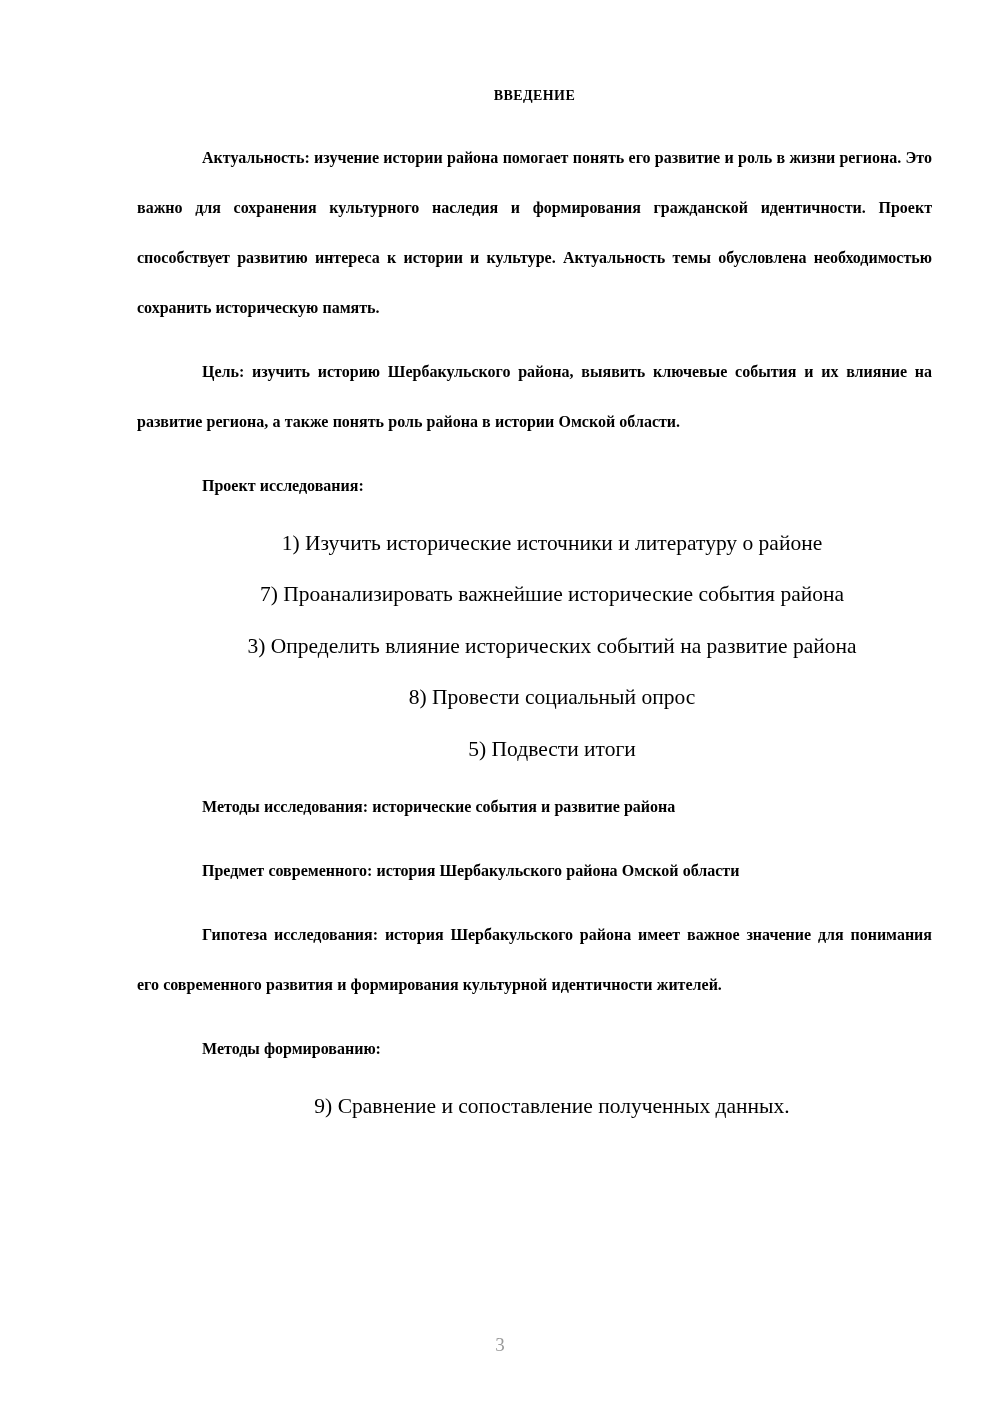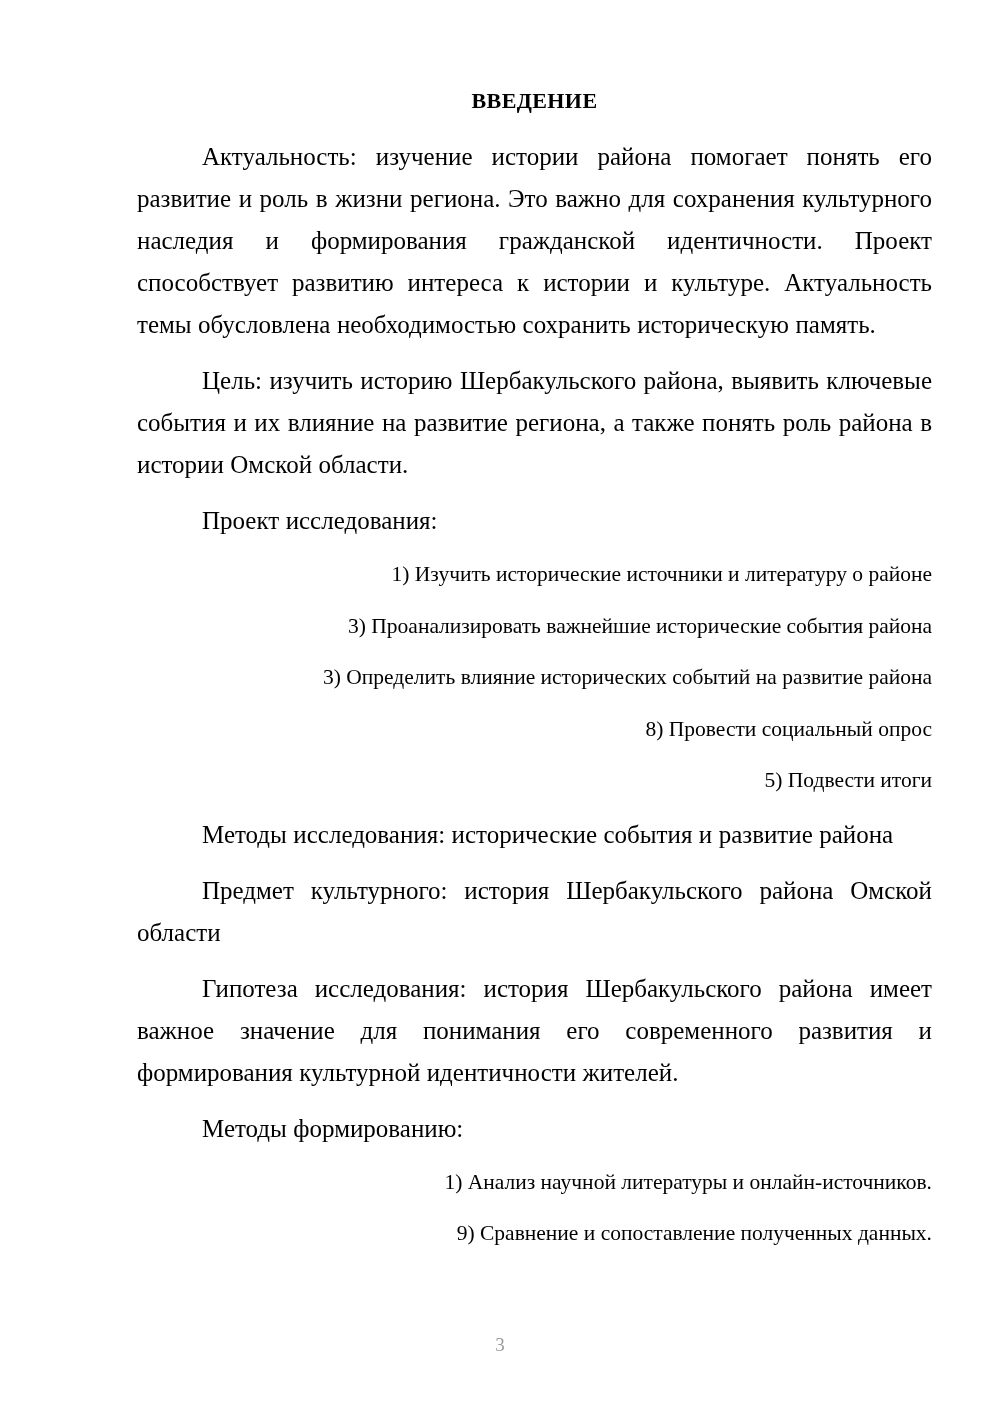--- a/index.html
+++ b/index.html
@@ -18,44 +18,45 @@
     font-family: "Liberation Serif", "DejaVu Serif", serif;
     color: #000000;
   }
   .content {
     position: absolute;
     left: 137px;
     top: 88px;
     width: 795px;
   }
   .doc-title {
-    font-size: 22px;
+    font-size: 14px;
     font-weight: bold;
     text-align: center;
     letter-spacing: 0.4px;
     line-height: 1.2;
-    margin: 0 0 22px 0;
+    margin: 0 0 28px 0;
   }
   .para {
-    font-size: 25px;
-    line-height: 42px;
+    font-size: 16px;
+    line-height: 50px;
     text-align: justify;
     text-align-last: left;
     text-indent: 65px;
     margin: 0 0 14px 0;
     hyphens: none;
     word-spacing: 0.2px;
+    font-weight: bold;
   }
   .para.nojust {
     text-align: left;
   }
   .list-item {
     font-size: 21.5px;
     line-height: 37.5px;
-    text-align: right;
+    text-align: center;
     margin: 0 0 14px 0;
     padding-left: 35px;
     text-indent: 0;
   }
   .page-number {
     position: absolute;
     left: 0;
     right: 0;
     top: 1334px;
     text-align: center;
@@ -75,37 +76,36 @@
 
     <p class="para">Актуальность: изучение истории района помогает понять его развитие и роль в жизни региона. Это важно для сохранения культурного наследия и формирования гражданской идентичности. Проект способствует развитию интереса к истории и культуре. Актуальность темы обусловлена необходимостью сохранить историческую память.</p>
 
 
     <p class="para">Цель: изучить историю Шербакульского района, выявить ключевые события и их влияние на развитие региона, а также понять роль района в истории Омской области.</p>
 
     <p class="para nojust">Проект исследования:</p>
 
     <p class="list-item">1) Изучить исторические источники и литературу о районе</p>
 
-    <p class="list-item">3) Проанализировать важнейшие исторические события района</p>
+    <p class="list-item">7) Проанализировать важнейшие исторические события района</p>
 
     <p class="list-item">3) Определить влияние исторических событий на развитие района</p>
 
     <p class="list-item">8) Провести социальный опрос</p>
 
     <p class="list-item">5) Подвести итоги</p>
 
     <p class="para nojust">Методы исследования: исторические события и развитие района</p>
 
-    <p class="para">Предмет культурного: история Шербакульского района Омской области</p>
+    <p class="para">Предмет современного: история Шербакульского района Омской области</p>
 
     <p class="para">Гипотеза исследования: история Шербакульского района имеет важное значение для понимания его современного развития и формирования культурной идентичности жителей.</p>
 
     <p class="para nojust">Методы формированию:</p>
 
-    <p class="list-item">1) Анализ научной литературы и онлайн-источников.</p>
 
     <p class="list-item">9) Сравнение и сопоставление полученных данных.</p>
 
 
   </div>
 
   <div class="page-number">3</div>
 
 </div>
 

